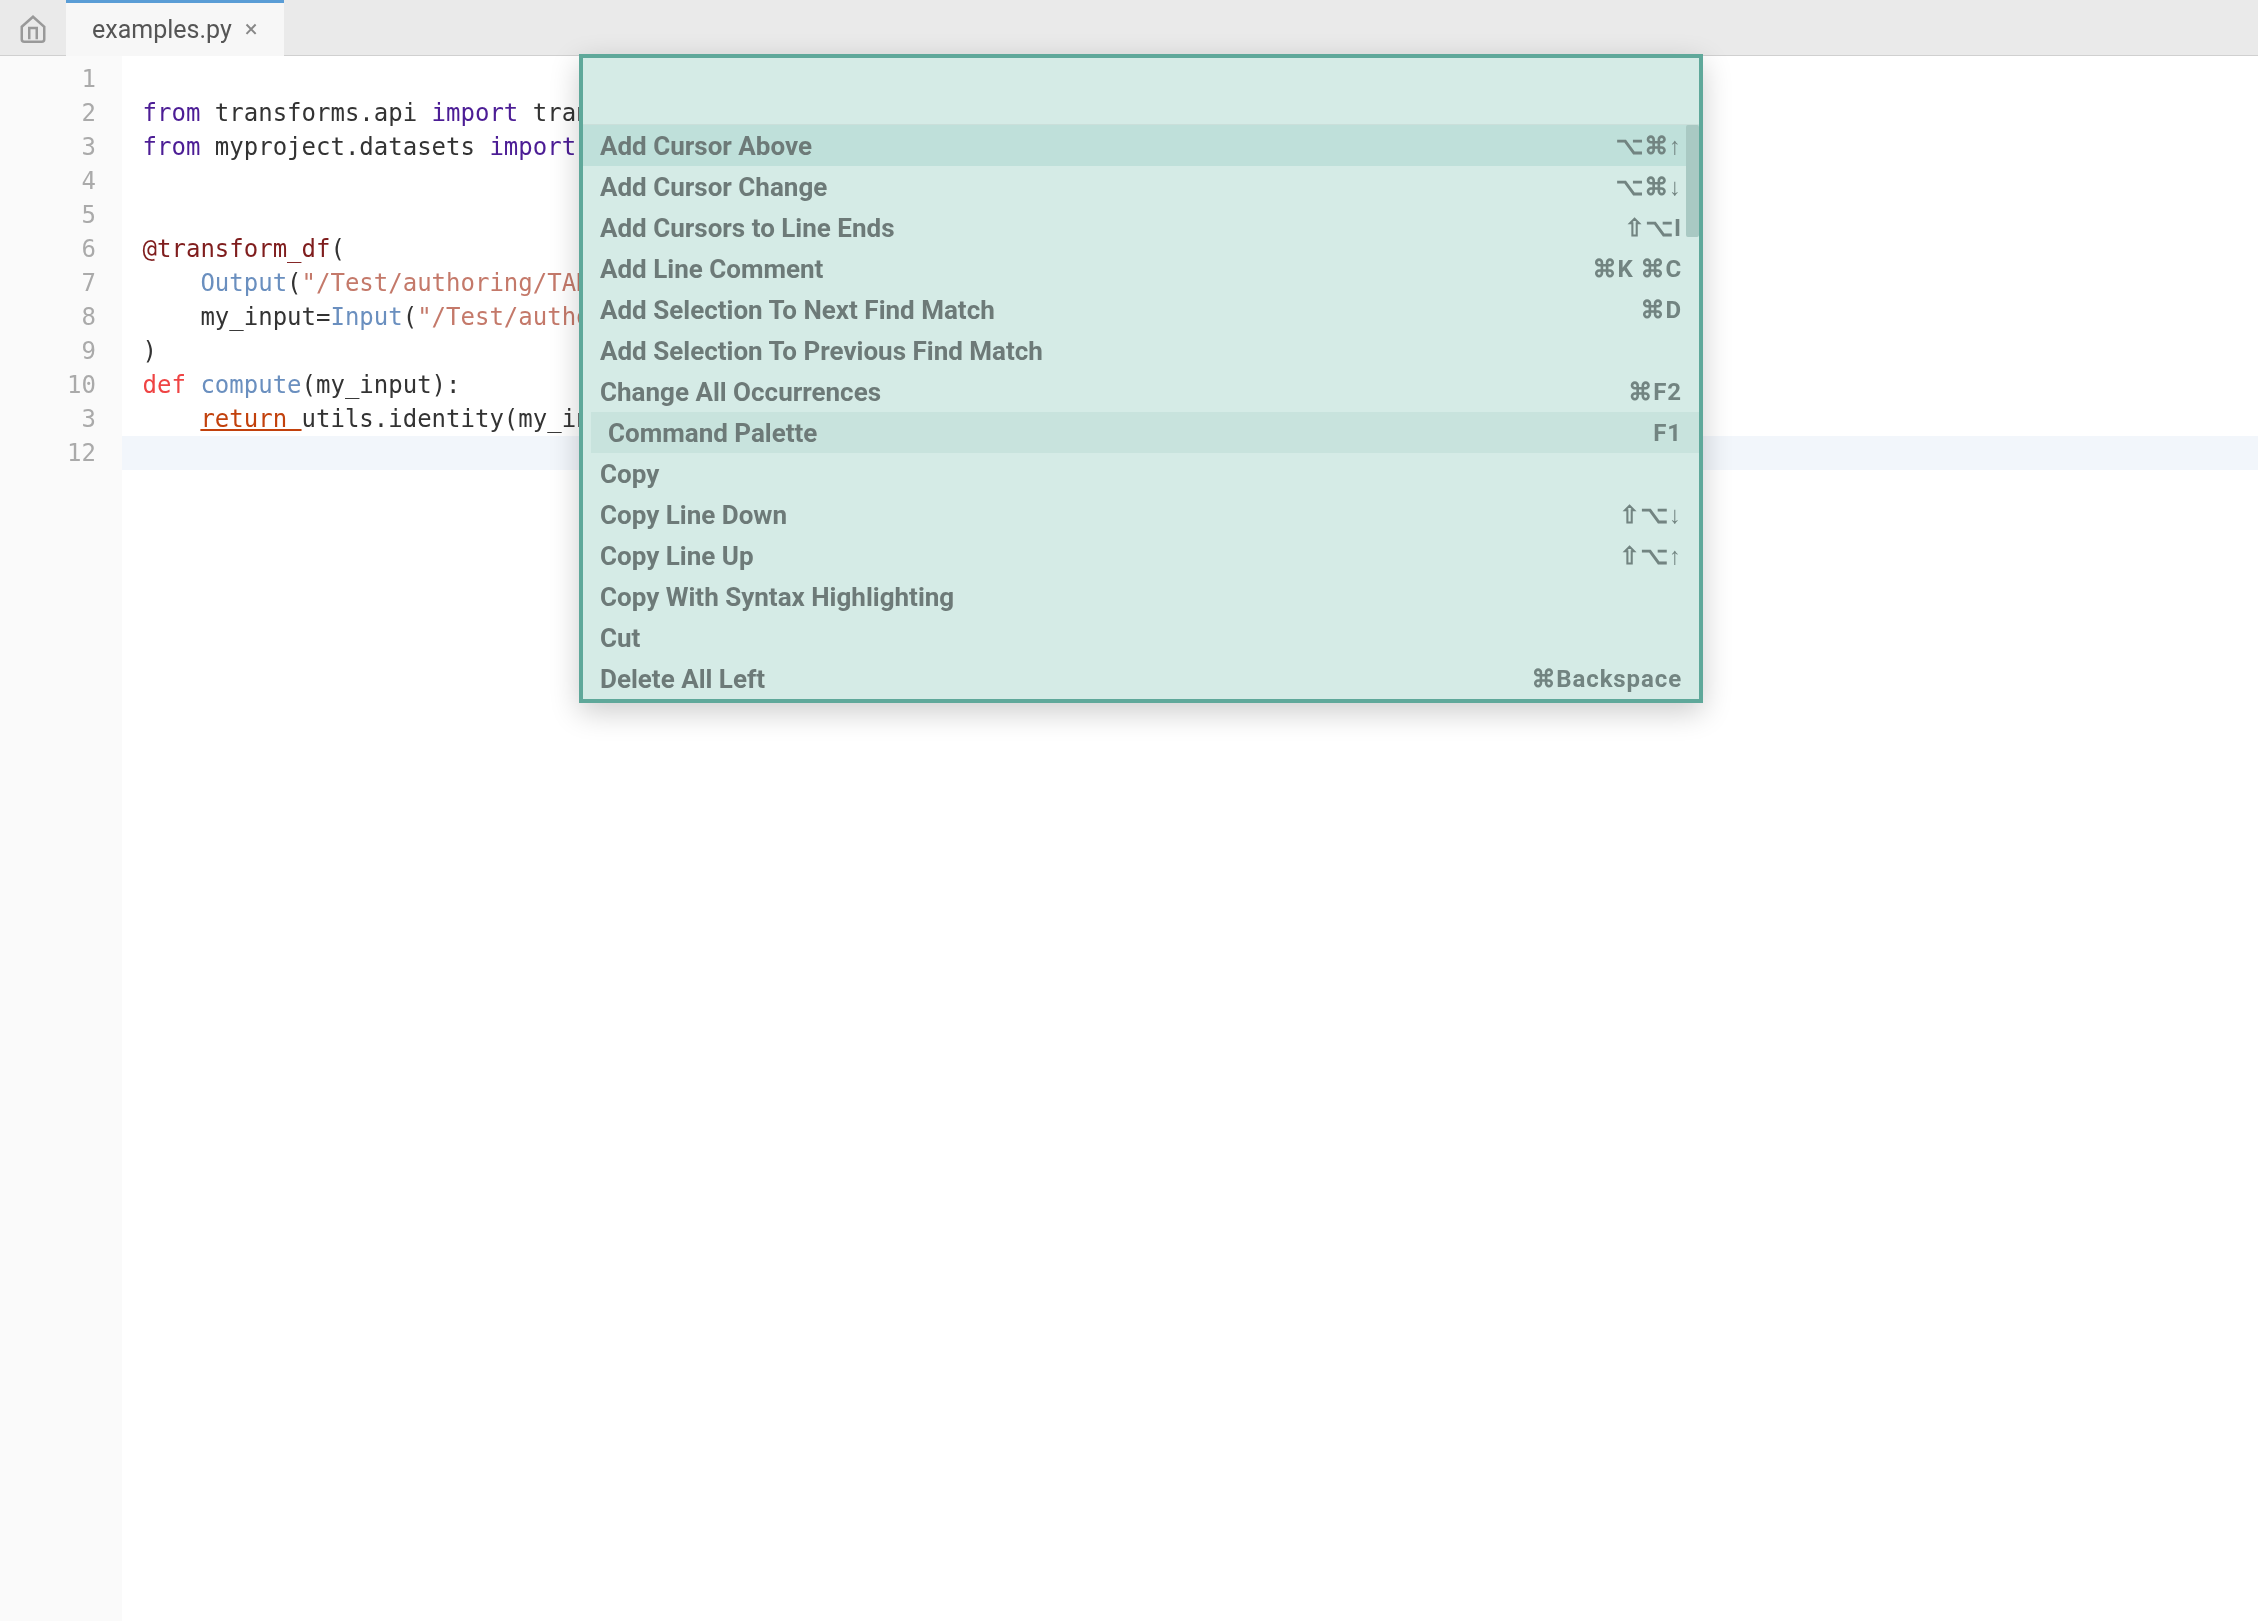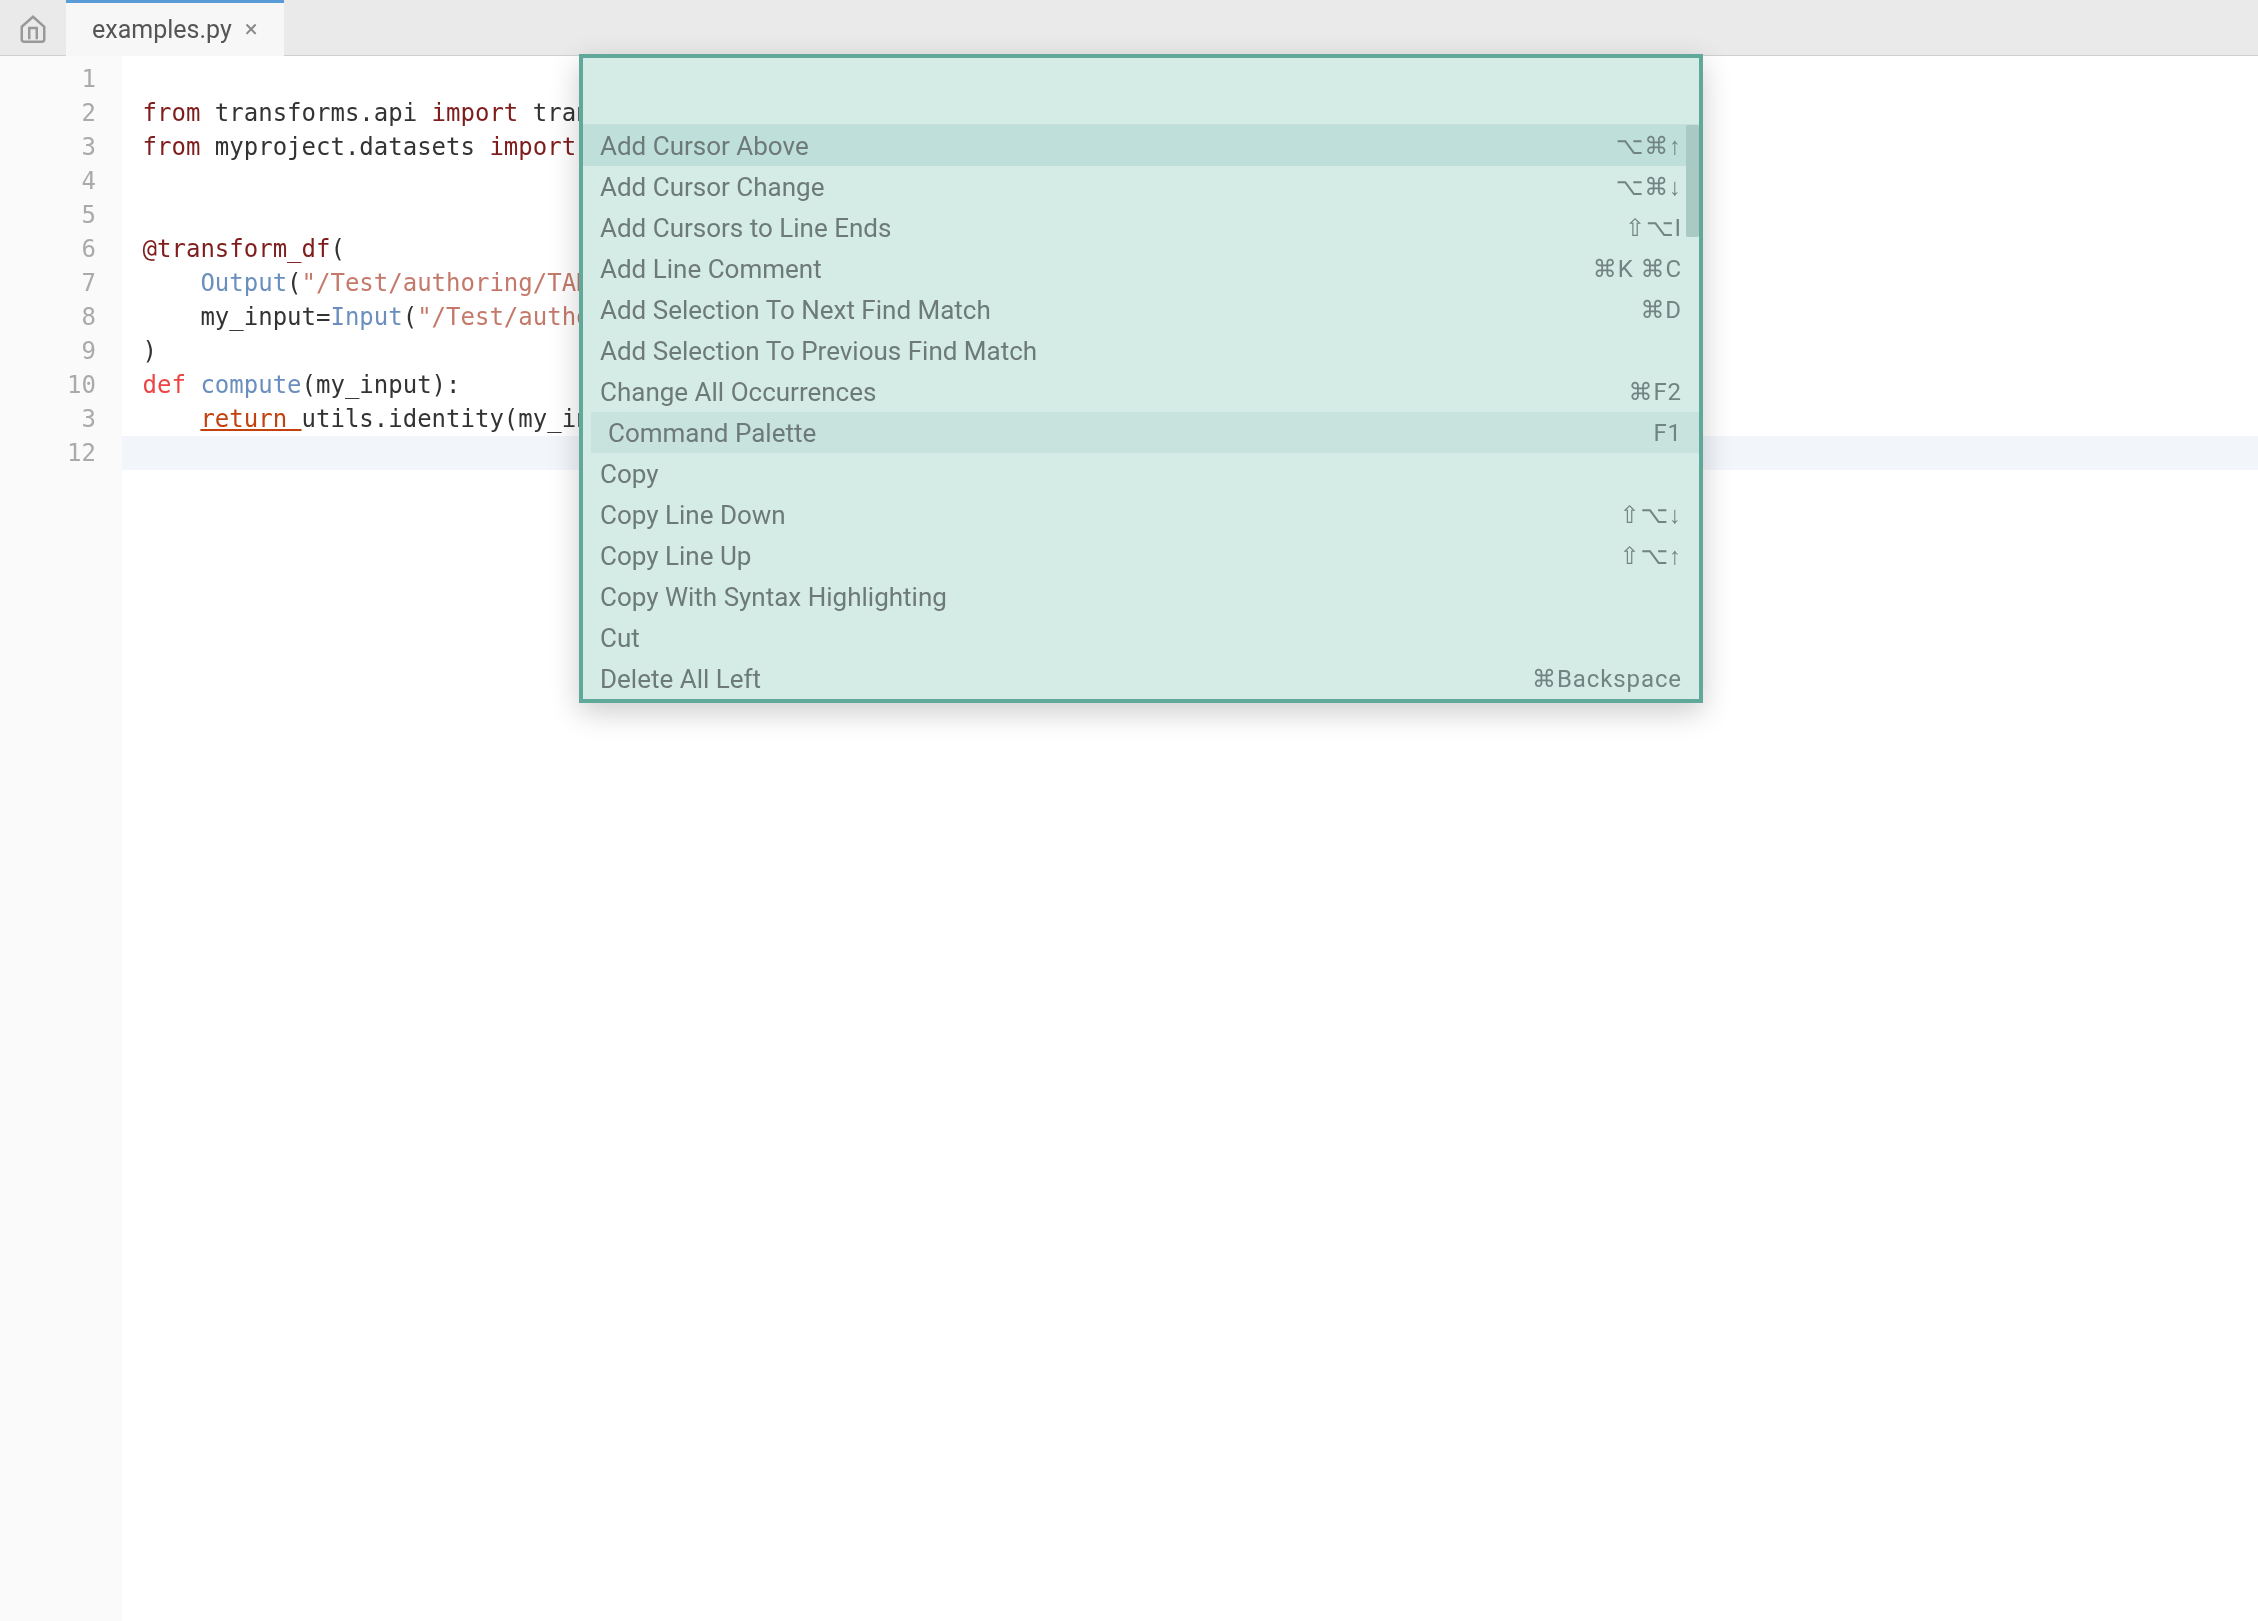--- a/index.html
+++ b/index.html
@@ -72,21 +72,21 @@
       font-size: 24px;
       line-height: 34px;
       white-space: pre;
       color: #333;
       position: relative;
     }
     
     .code-line { height: 34px; padding-left: 20.6px; }
     .code-line.current { background: #f2f6fb; }
     
-    .kw-import { color: #7f1d1d; }
+    .kw-import { color: #4c1d95; }
     .kw-def { color: #ef4444; }
     .kw-return { color: #c2410c; text-decoration: underline; }
     .decorator { color: #7f1d1d; }
     .funcname { color: #6a8fbf; }
     .string { color: #c4796a; }
     
     .command-palette {
       position: absolute;
       top: 54px;
       left: 579px;
@@ -107,20 +107,21 @@
     }
     
     .palette-item {
       height: 41px;
       display: flex;
       align-items: center;
       justify-content: space-between;
       padding: 0 17px;
       color: #6d7a78;
       font-size: 26px;
+      font-weight: bold;
     }
     
     .palette-item.highlighted { background: #bfe0da; }
     .palette-item.selected { background: #c8e3dd; margin-left: 8px; }
     
     .shortcut { color: #728481; font-size: 24px; letter-spacing: 0.9px; }
     
     .palette-scrollbar {
       position: absolute;
       right: 0;

